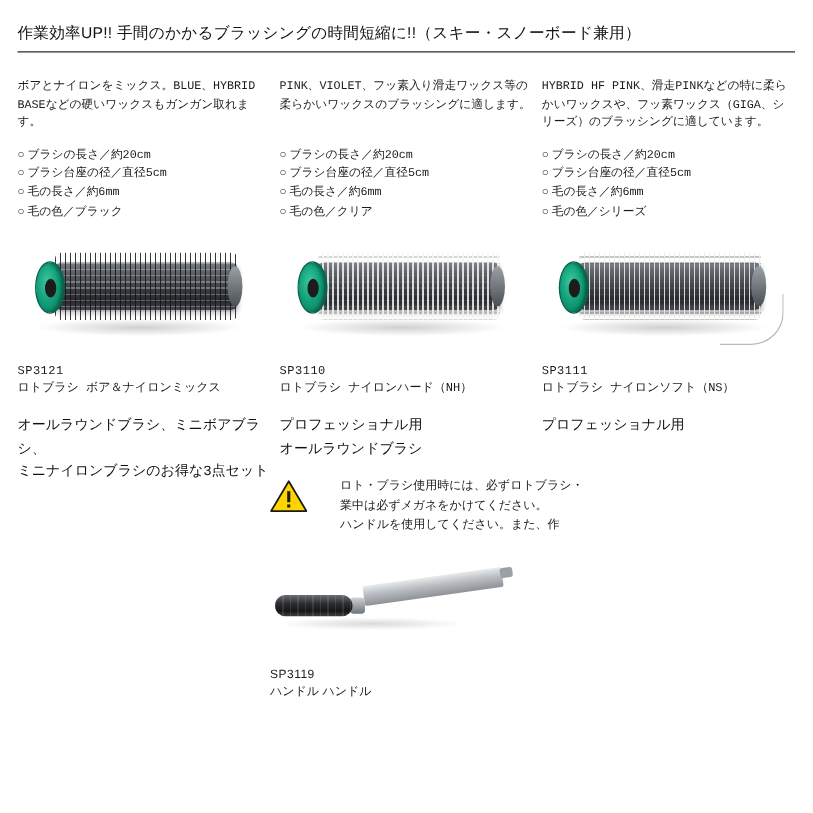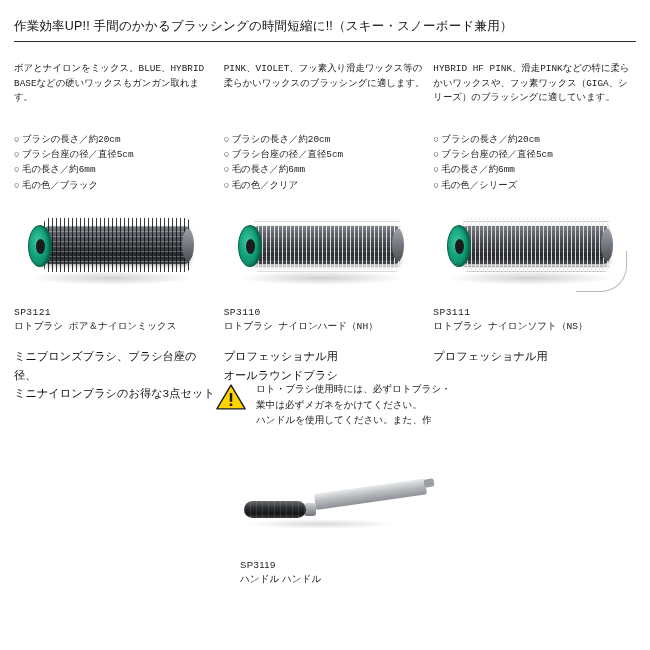--- a/index.html
+++ b/index.html
@@ -61,21 +61,21 @@
   .col:last-child { margin-right: 0; }
 
   .desc {
     font-size: 9.4px;
     line-height: 1.55;
     color: #1a1a1a;
     min-height: 44px;
   }
 
   .specs {
-    margin-top: 26px;
+    margin-top: 10px;
     font-size: 9.4px;
     line-height: 1.62;
     color: #1a1a1a;
   }
   .spec-row {
     white-space: nowrap;
   }
   .spec-bullet {
     display: inline-block;
     width: 8px;
@@ -211,33 +211,32 @@
     display: flex;
     align-items: flex-start;
   }
   .warn-icon {
     width: 30px;
     height: 27px;
     flex: 0 0 30px;
     margin-top: 2px;
   }
   .warn-text {
-    margin-left: 10px;
+    margin-left: 26px;
     font-size: 9.6px;
     line-height: 1.62;
     color: #1a1a1a;
   }
 
   
   .handle-block {
     position: absolute;
     left: 216px;
-    top: 477px;
+    top: 452px;
     width: 240px;
-    margin-left: 24px;
   }
   .handle-photo {
     position: relative;
     height: 80px;
     width: 230px;
   }
   .grip {
     position: absolute;
     left: 4px;
     top: 24px;
@@ -325,21 +324,21 @@
           <div class="cap"></div>
           <div class="hub">
               <div class="hub-hole"></div>
             </div>
         </div>
         <div class="shadow"></div>
       </div>
       <div class="code">SP3121</div>
       <div class="subname">ロトブラシ ボア＆ナイロンミックス</div>
       <div class="prodname">
-        <div>ミニブロンズブラシ、ブラシ台座の径、</div>
+        <div>オールラウンドブラシ、ミニボアブラシ、</div>
         <div>ミニナイロンブラシのお得な3点セット</div>
       </div>
     </div>
 
     <div class="col">
       <div class="desc">PINK、VIOLET、フッ素入り滑走ワックス等の柔らかいワックスのブラッシングに適します。</div>
       <div class="specs">
         <div class="spec-row"><span class="spec-bullet">○</span><span>ブラシの長さ／約20cm</span></div>
         <div class="spec-row"><span class="spec-bullet">○</span><span>ブラシ台座の径／直径5cm</span></div>
         <div class="spec-row"><span class="spec-bullet">○</span><span>毛の長さ／約6mm</span></div>

